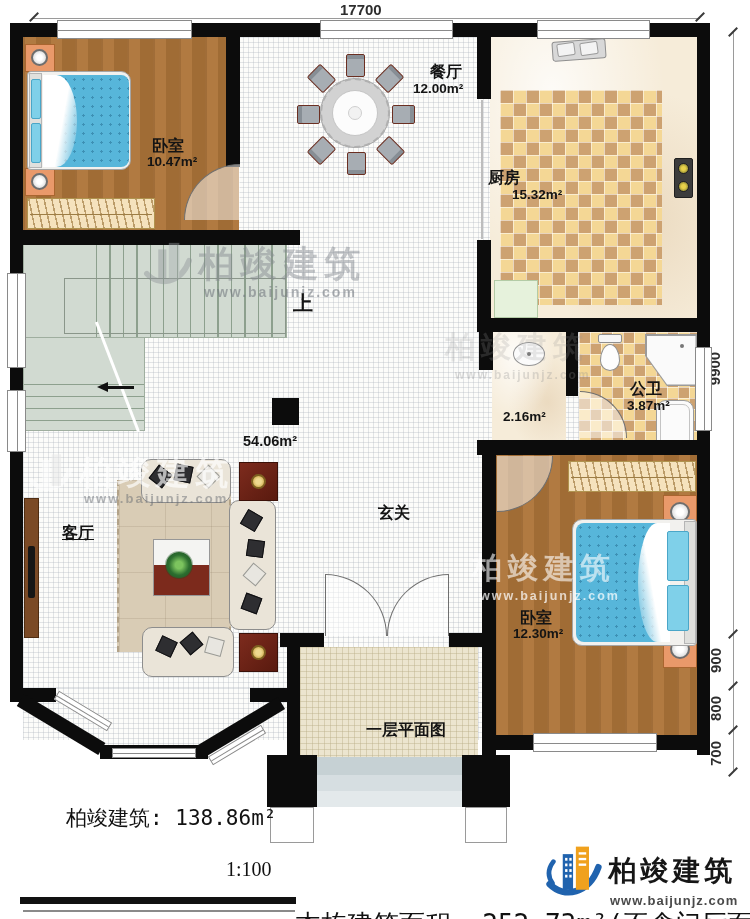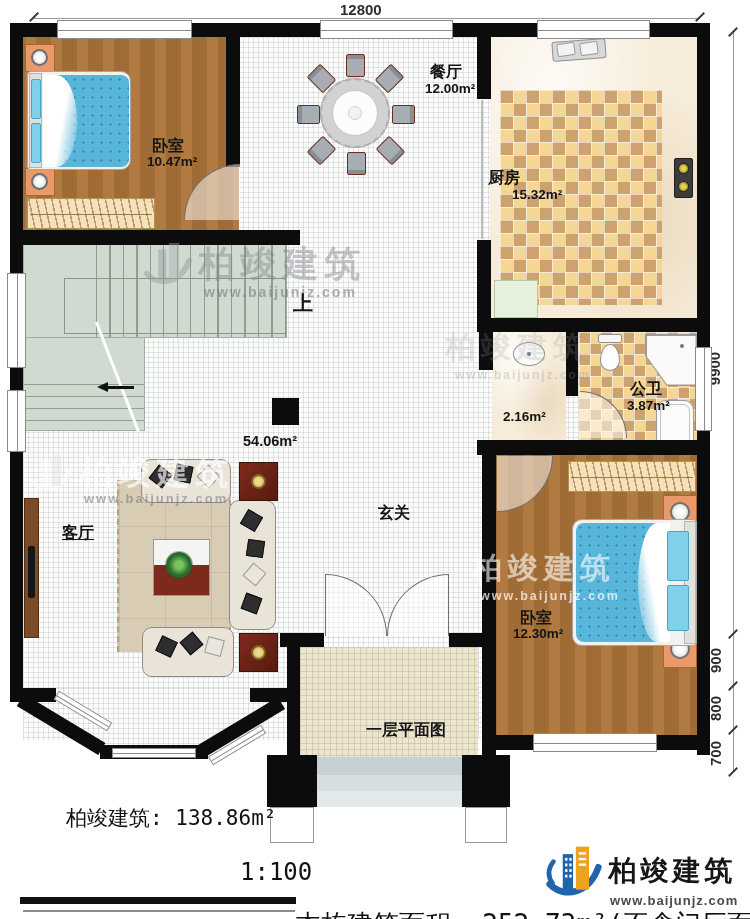--- a/index.html
+++ b/index.html
@@ -105,21 +105,21 @@
   
   .foot{color:#111;font-family:"DejaVu Sans Mono",monospace;white-space:nowrap;z-index:10;}
   .logo-brand{font-weight:bold;color:#161616;font-size:28px;letter-spacing:4px;white-space:nowrap;}
   .logo-url{font-weight:bold;color:#4a4a4a;font-size:13px;letter-spacing:1px;white-space:nowrap;}
 </style>
 </head>
 <body>
 
 <div id="stage">
 
-  <div class="abs dim" style="left:340px;top:1px;">12800</div>
+  <div class="abs dim" style="left:340px;top:1px;">17700</div>
   <div class="abs dimline" style="left:33px;top:18px;width:667px;height:1px;"></div>
   <div class="abs tick" style="left:28px;top:16px;"></div>
   <div class="abs tick" style="left:694px;top:16px;"></div>
   <div class="abs dimline" style="left:733px;top:32px;width:1px;height:740px;"></div>
   <div class="abs tick" style="left:727px;top:31px;"></div>
   <div class="abs tick" style="left:727px;top:633px;"></div>
   <div class="abs tick" style="left:727px;top:685px;"></div>
   <div class="abs tick" style="left:727px;top:729px;"></div>
   <div class="abs tick" style="left:727px;top:771px;"></div>
   <div class="abs dim rot" style="left:698px;top:360px;">9900</div>
@@ -268,21 +268,21 @@
   <div class="abs fit sidetable" style="left:239px;top:462px;width:39px;height:39px;"></div>
   <div class="abs fit medal" style="left:251px;top:474px;width:15px;height:15px;"></div>
   <div class="abs fit sidetable" style="left:239px;top:633px;width:39px;height:39px;"></div>
   <div class="abs fit medal" style="left:251px;top:645px;width:15px;height:15px;"></div>
   <div class="abs fit ctable" style="left:153px;top:539px;width:57px;height:57px;"></div>
   <div class="abs fit plant" style="left:166px;top:552px;width:26px;height:26px;"></div>
 
   <div class="abs rlabel rname" style="left:152px;top:136px;">卧室</div>
   <div class="abs rlabel rarea" style="left:147px;top:154px;">10.47m²</div>
   <div class="abs rlabel rname" style="left:430px;top:62px;">餐厅</div>
-  <div class="abs rlabel rarea" style="left:425px;top:81px;">12.00m²</div>
+  <div class="abs rlabel rarea" style="left:413px;top:81px;">12.00m²</div>
   <div class="abs rlabel rname" style="left:488px;top:168px;">厨房</div>
   <div class="abs rlabel rarea" style="left:512px;top:187px;">15.32m²</div>
   <div class="abs rlabel rname" style="left:630px;top:379px;">公卫</div>
   <div class="abs rlabel rarea" style="left:627px;top:398px;">3.87m²</div>
   <div class="abs rlabel rarea" style="left:503px;top:409px;">2.16m²</div>
   <div class="abs rlabel rarea" style="left:243px;top:433px;font-size:14.5px;">54.06m²</div>
   <div class="abs rlabel rname" style="left:378px;top:503px;">玄关</div>
   <div class="abs rlabel rname" style="left:62px;top:523px;text-decoration:underline;">客厅</div>
   <div class="abs rlabel rname" style="left:520px;top:608px;">卧室</div>
   <div class="abs rlabel rarea" style="left:513px;top:626px;">12.30m²</div>
@@ -309,21 +309,21 @@
   <div class="abs wm" style="left:445px;top:327px;">
     <span class="brand" style="font-size:30px;color:rgba(150,150,150,.22);">柏竣建筑</span>
     <div class="url" style="font-size:12px;color:rgba(140,140,140,.28);margin-left:10px;">www.baijunjz.com</div>
   </div>
   <div class="abs wm" style="left:472px;top:548px;">
     <span class="brand" style="font-size:30px;color:rgba(255,255,255,.6);">柏竣建筑</span>
     <div class="url" style="font-size:12.5px;color:rgba(255,255,255,.72);margin-left:8px;">www.baijunjz.com</div>
   </div>
 
   <div class="abs foot" style="left:66px;top:804px;font-size:21px;">柏竣建筑: 138.86m²</div>
-  <div class="abs foot" style="left:240px;top:858px;font-size:24px;">1:100</div>
+  <div class="abs foot" style="left:226px;top:858px;font-size:20px;font-family:Liberation Serif, serif;">1:100</div>
   <div class="abs" style="left:20px;top:897px;width:276px;height:7px;background:#111;"></div>
   <div class="abs" style="left:23px;top:910px;width:272px;height:2px;background:#8a8a8a;"></div>
   <div class="abs foot" style="left:295px;top:907px;font-size:26px;">本栋建筑面积: 252.73m²(不含门厅面积8.7m²)</div>
 
   <div class="abs" style="left:544px;top:841px;z-index:9;">
     <svg width="60" height="60" viewBox="0 0 64 64" style="vertical-align:middle;">
       <path d="M10,22 C4,30 4,38 9,45" fill="none" stroke="#2063ae" stroke-width="5" stroke-linecap="round"></path>
       <path d="M6,46 C22,62 48,56 58,28" fill="none" stroke="#2063ae" stroke-width="7" stroke-linecap="round"></path>
       <rect x="20" y="14" width="11" height="38" fill="#2063ae"></rect>
       <rect x="22.5" y="18" width="2.5" height="3" fill="#fff"></rect>

